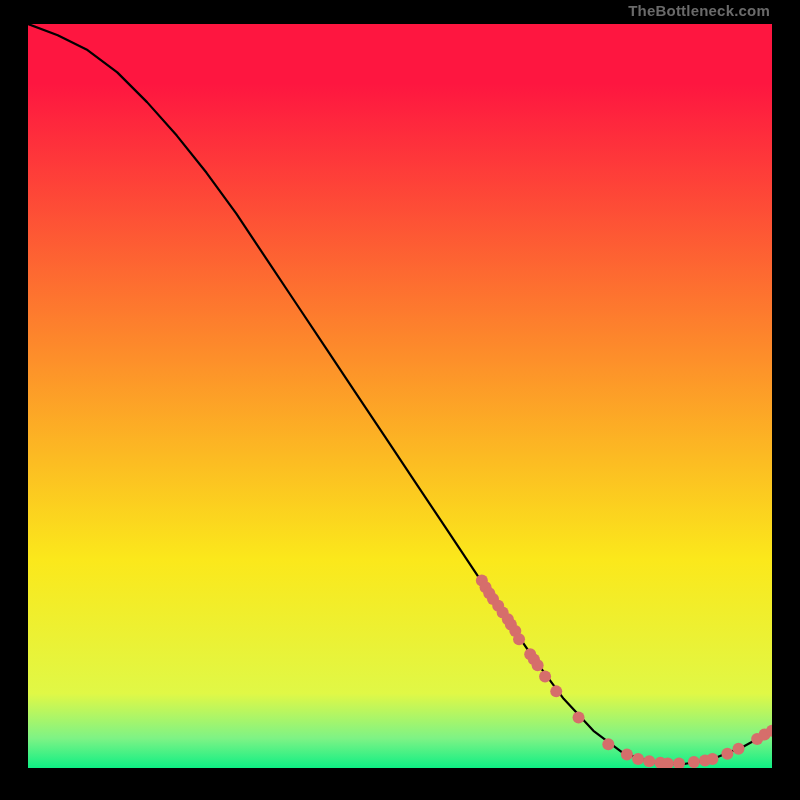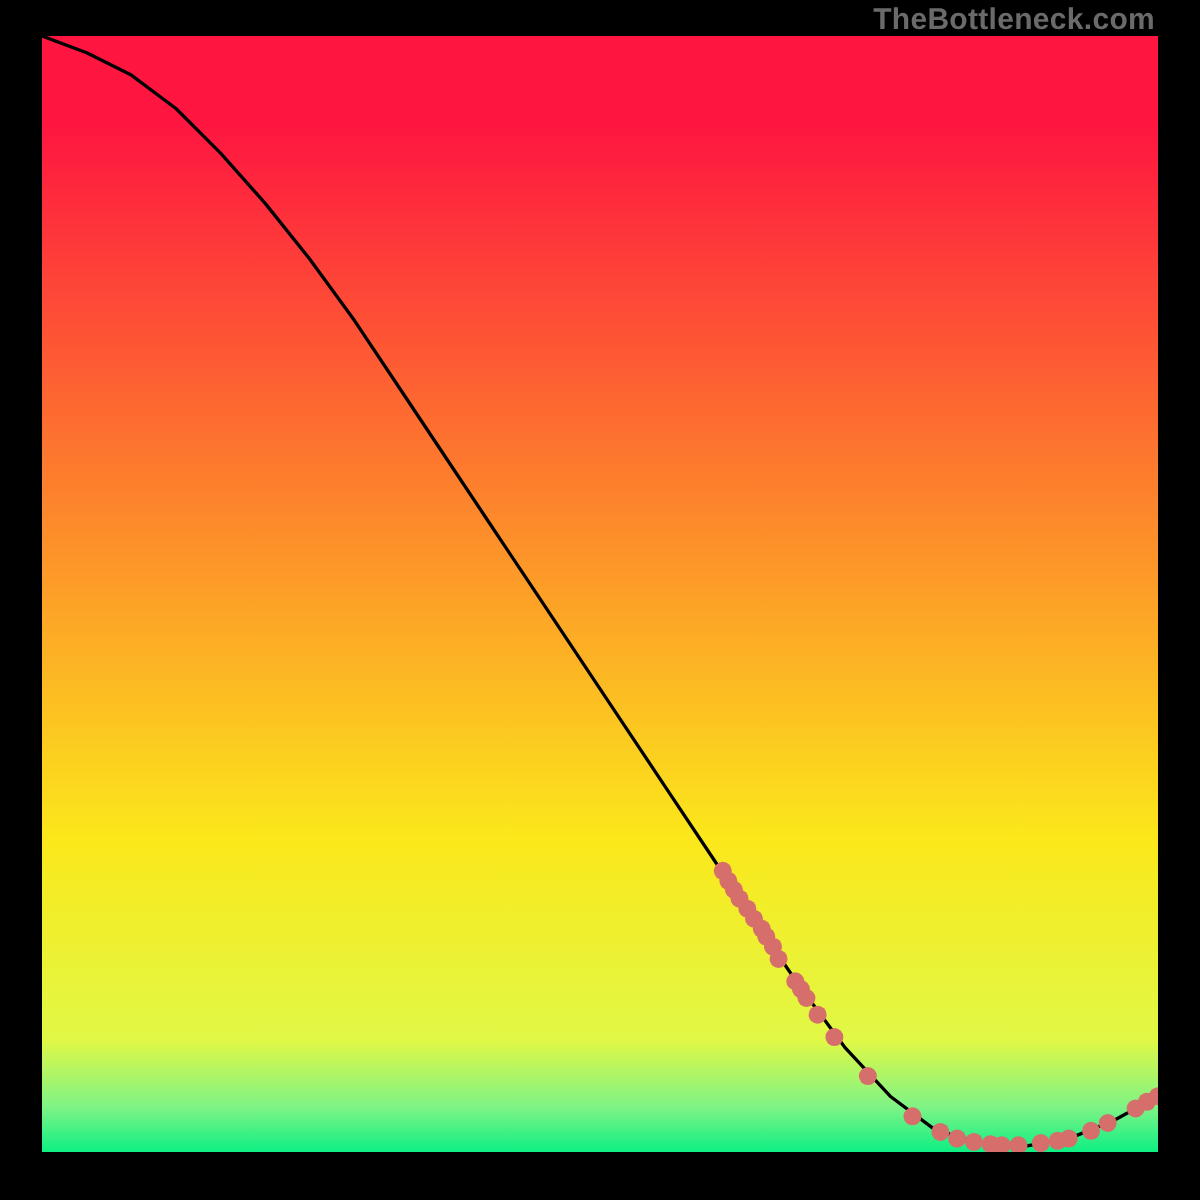--- a/index.html
+++ b/index.html
@@ -22,21 +22,21 @@
     position: absolute;
     left: 0;
     top: 0;
     width: 744px;
     height: 744px;
   }
   .watermark {
     position: absolute;
     top: 2px;
     right: 30px;
-    font-size: 20px;
+    font-size: 15px;
     font-weight: 600;
     color: #6a6a6a;
     letter-spacing: 0.2px;
   }
   svg {
     display: block;
   }
 </style>
 </head>
 <body>

